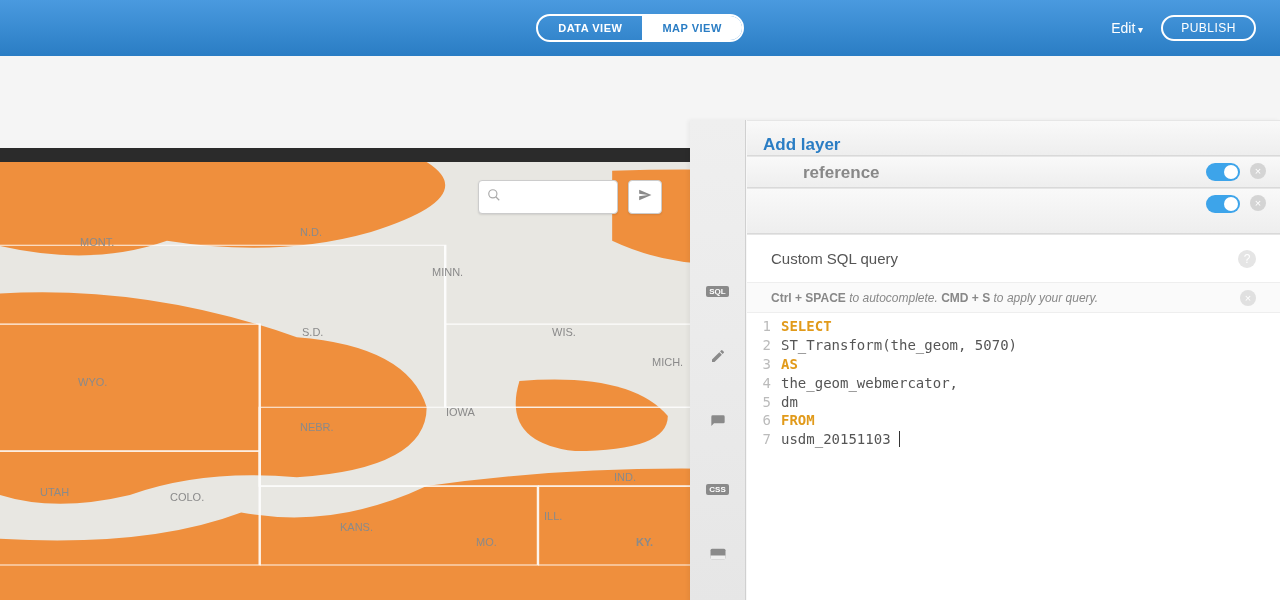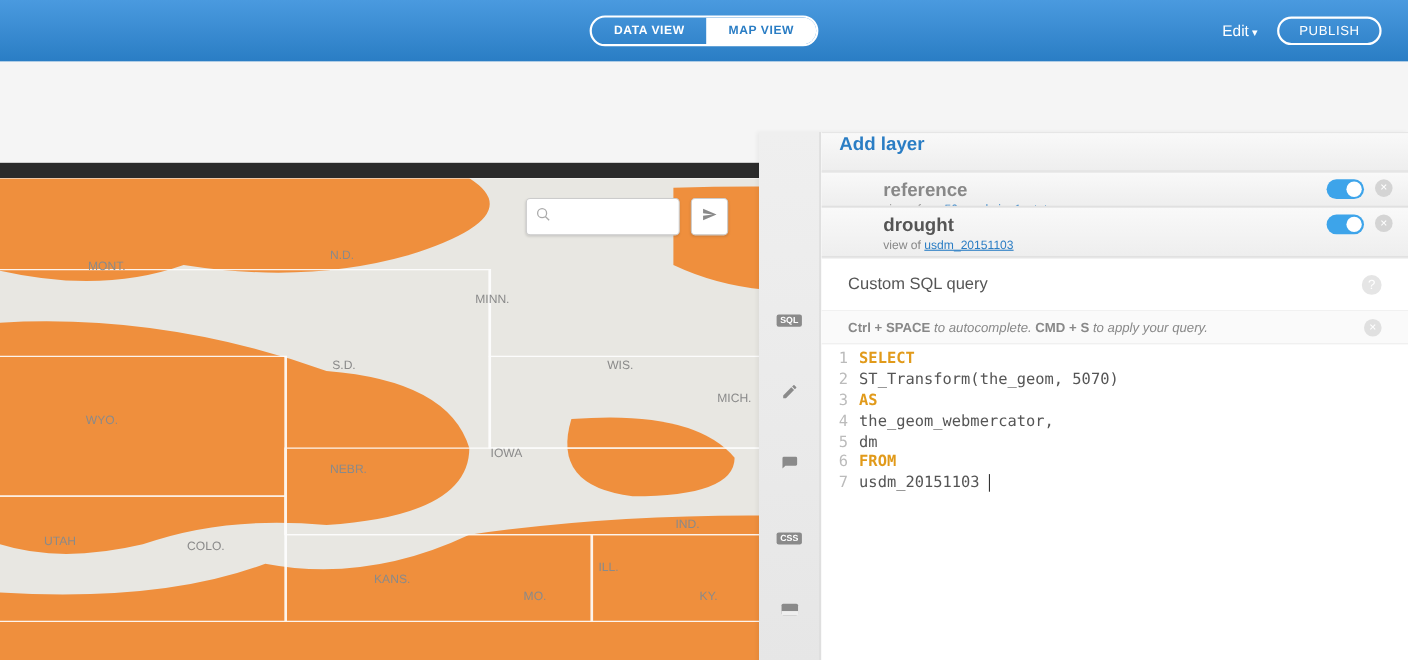--- a/index.html
+++ b/index.html
@@ -145,21 +145,21 @@
   .panel-tabs .tool.active { color: #555; }
   .panel-tabs .tiny { font-size: 8px; font-weight: 700; background:#8a8a8a; color:#fff; padding:1px 3px; border-radius:2px;}
 
   
   .layer-stack { padding-left: 56px; }
   .layer-row {
     height: 36px;
     border-top: 1px solid #e6e6e6;
     border-bottom: 1px solid #d9d9d9;
     background: linear-gradient(#f9f9f9,#eee);
-    display: flex; align-items: flex-start;
+    display: flex; align-items: flex-end;
     padding: 0 16px;
     position: relative;
   }
   .layer-row.sub { height: 46px; align-items: flex-start; padding-top:6px;}
   .layer-row .badge {
     position: absolute; left: -40px;
     width: 20px; height: 20px;
     border-radius: 4px;
     background: #b9b9b9; color:#fff;
     font-size: 12px; font-weight: 700;
@@ -288,21 +288,21 @@
         <span class="state-label" style="left: 78px; top: 214px;">WYO.</span>
         <span class="state-label" style="left: 652px; top: 194px;">MICH.</span>
         <span class="state-label" style="left: 446px; top: 244px;">IOWA</span>
         <span class="state-label" style="left: 300px; top: 259px;">NEBR.</span>
         <span class="state-label" style="left: 40px; top: 324px;">UTAH</span>
         <span class="state-label" style="left: 170px; top: 329px;">COLO.</span>
         <span class="state-label" style="left: 340px; top: 359px; text-align: center;">KANS.</span>
         <span class="state-label" style="left: 544px; top: 304px; margin-top: 44px;">ILL.</span>
         <span class="state-label" style="left: 476px; top: 374px;">MO.</span>
         <span class="state-label" style="left: 614px; top: 309px;">IND.</span>
-        <span class="state-label" style="left: 636px; top: 374px;">KY.</span>
+        <span class="state-label" style="left: 636px; top: 374px; font-weight: bold;">KY.</span>
       </div>
   </div>
 
   <div class="search-float">
     <div class="search-box">
       <span style="color:#aaa;margin-right:6px;">
         <svg width="14" height="14" viewBox="0 0 24 24" fill="none" stroke="currentColor" stroke-width="2">
             <circle cx="10" cy="10" r="7"></circle>
             <line x1="21" y1="21" x2="15" y2="15"></line>
           </svg>
@@ -359,26 +359,20 @@
           <span class="sub-line">
             <span>view of </span><a>ne_50m_admin_1_states</a>
           </span>
         </div>
         <div class="toggle"></div>
         <div class="del">×</div>
       </div>
 
       <div class="layer-row sub">
         <div class="badge">2</div>
-        <div class="row-text">
-          <span class="layer-title" style="color:#555">drought</span>
-          <span class="sub-line">
-            <span>view of </span><a>usdm_20151103</a>
-          </span>
-        </div>
         <div class="toggle"></div>
         <div class="del">×</div>
       </div>
 
     </div>
 
     <div class="editor">
       <div class="editor-head">
         <span>Custom SQL query</span>
         <span class="help">?</span>

